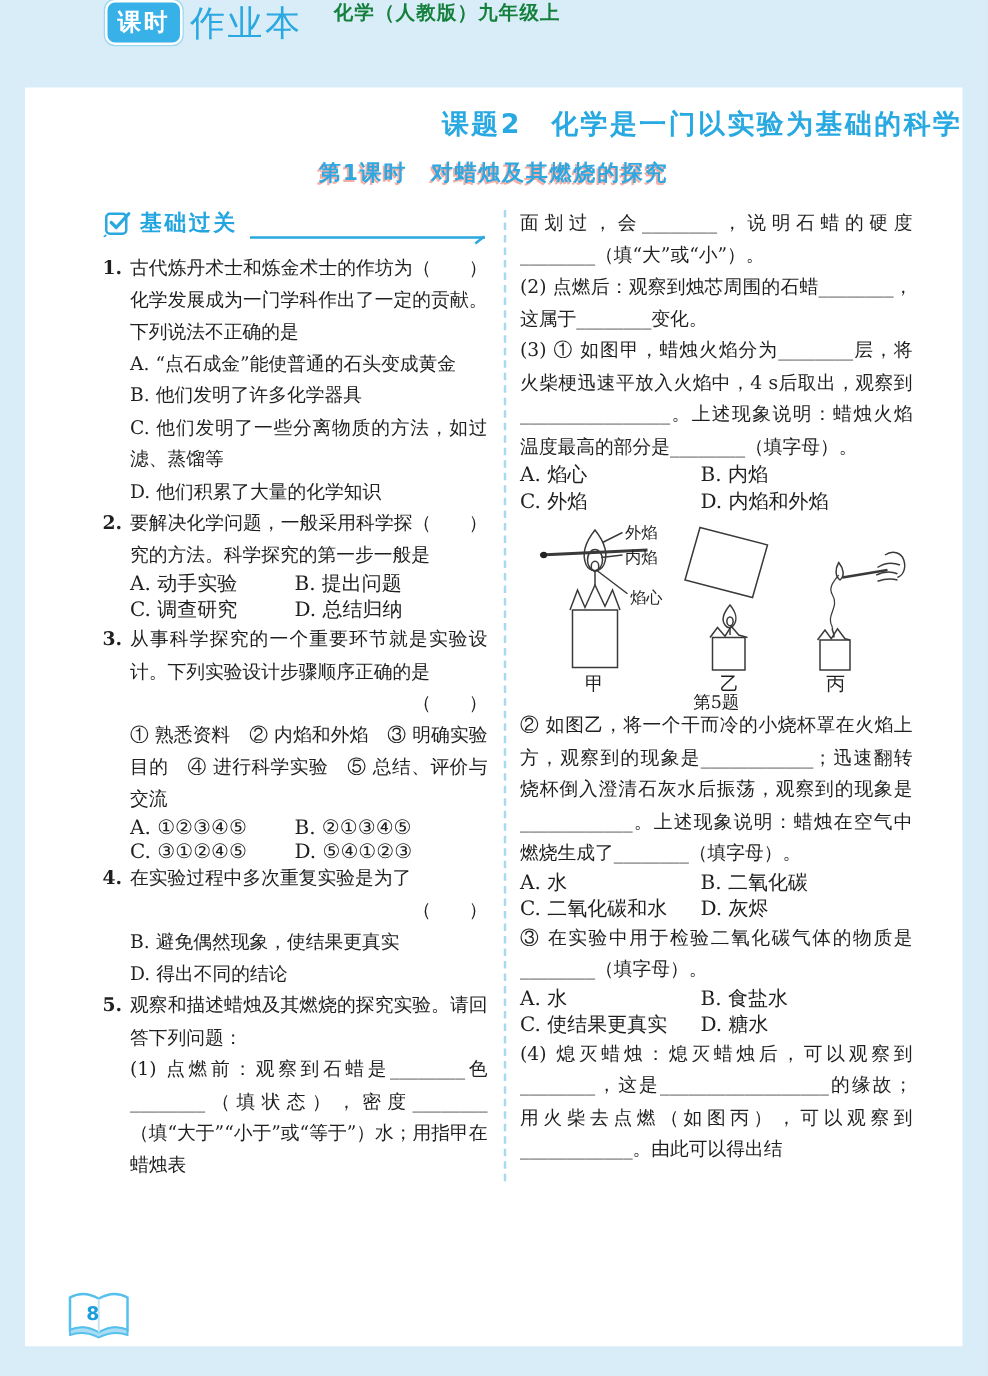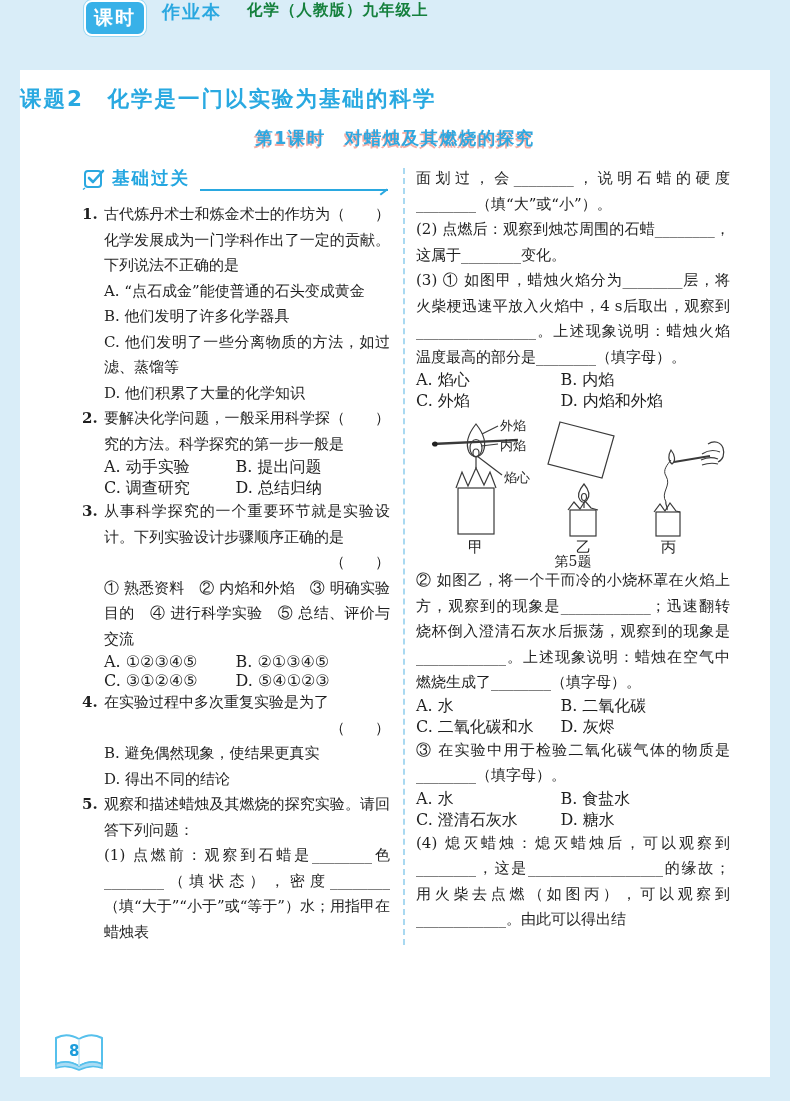--- a/index.html
+++ b/index.html
@@ -12,26 +12,26 @@
   .topband {
     position:absolute; top:0; left:0; right:0; height:70px;
     display:flex; align-items:flex-start; padding-left:84px; box-sizing:border-box;
     font-family:"DejaVu Sans","Liberation Sans",sans-serif;
   }
   .logo-badge {
     background:#38b1e8; color:#fff; font-weight:bold; font-size:19px;
     padding:3px 8px; border-radius:8px; border:2px solid #fff;
     box-shadow:0 0 0 1px #9ad7f2; letter-spacing:2px;
   }
-  .logo-name { color:#2aa8e0; font-weight:bold; font-size:18px; margin-left:16px; letter-spacing:2px; }
+  .logo-name { color:#2aa8e0; font-weight:normal; font-size:28px; margin-left:6px; letter-spacing:2px; }
   .edition { color:#15803d; font-weight:bold; font-size:15.5px; margin-left:25px; letter-spacing:1px; }
   
   .page { position:absolute; top:70px; left:20px; right:20px; bottom:24px; background:#fff; }
   .title {
-    margin:14px 0 0; text-align:left; color:#29a9e1;
+    margin:14px 0 0; text-align:right; color:#29a9e1;
     font:bold 21.5px "DejaVu Sans","Liberation Sans",sans-serif; letter-spacing:2px;
   }
   .subtitle {
     margin:13px 0 0; text-align:center; color:#2fa7df;
     font:bold 17.5px "DejaVu Sans","Liberation Sans",sans-serif; letter-spacing:1.5px;
     text-shadow:-1.5px 1.5px 0 rgba(232,70,50,0.45);
   }
   
   .columns { display:flex; align-items:stretch; margin:16px 40px 0 62px; }
   .col-left  { width:308px; flex:none; }
@@ -220,21 +220,21 @@
           <span class="c1">C. 二氧化碳和水</span>
           <span class="c2">D. 灰烬</span>
         </div>
 
         <p>③ 在实验中用于检验二氧化碳气体的物质是________（填字母）。</p>
         <div class="opt-row">
           <span class="c1">A. 水</span>
           <span class="c2">B. 食盐水</span>
         </div>
         <div class="opt-row">
-          <span class="c1">C. 澄清石灰水</span>
+          <span class="c1">C. 使结果更真实</span>
           <span class="c2">D. 糖水</span>
         </div>
 
         <p>(4) 熄灭蜡烛：熄灭蜡烛后，可以观察到________，这是__________________的缘故；用火柴去点燃（如图丙），可以观察到____________。由此可以得出结</p>
       </div>
     </div>
 
     <div class="page-badge">
       <svg width="54" height="44" viewBox="0 0 54 44">
         <path d="M4 7 Q15 1 27 8 Q39 1 50 7 L50 33 Q39 28 27 35 Q15 28 4 33 Z" fill="#ffffff" stroke="#56c0ec" stroke-width="2"></path>

